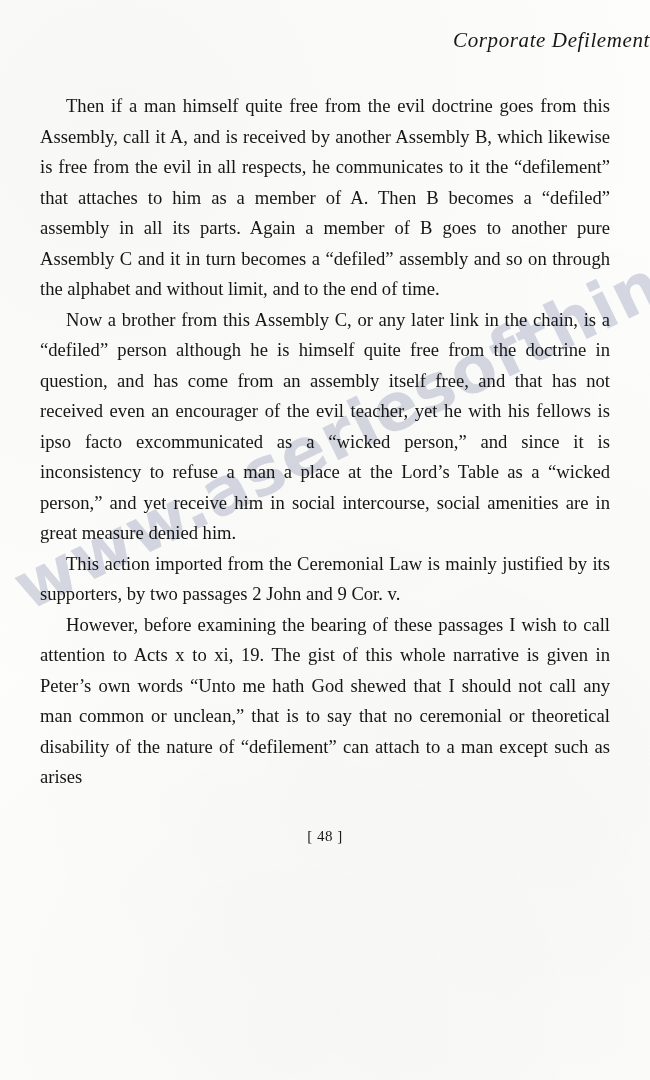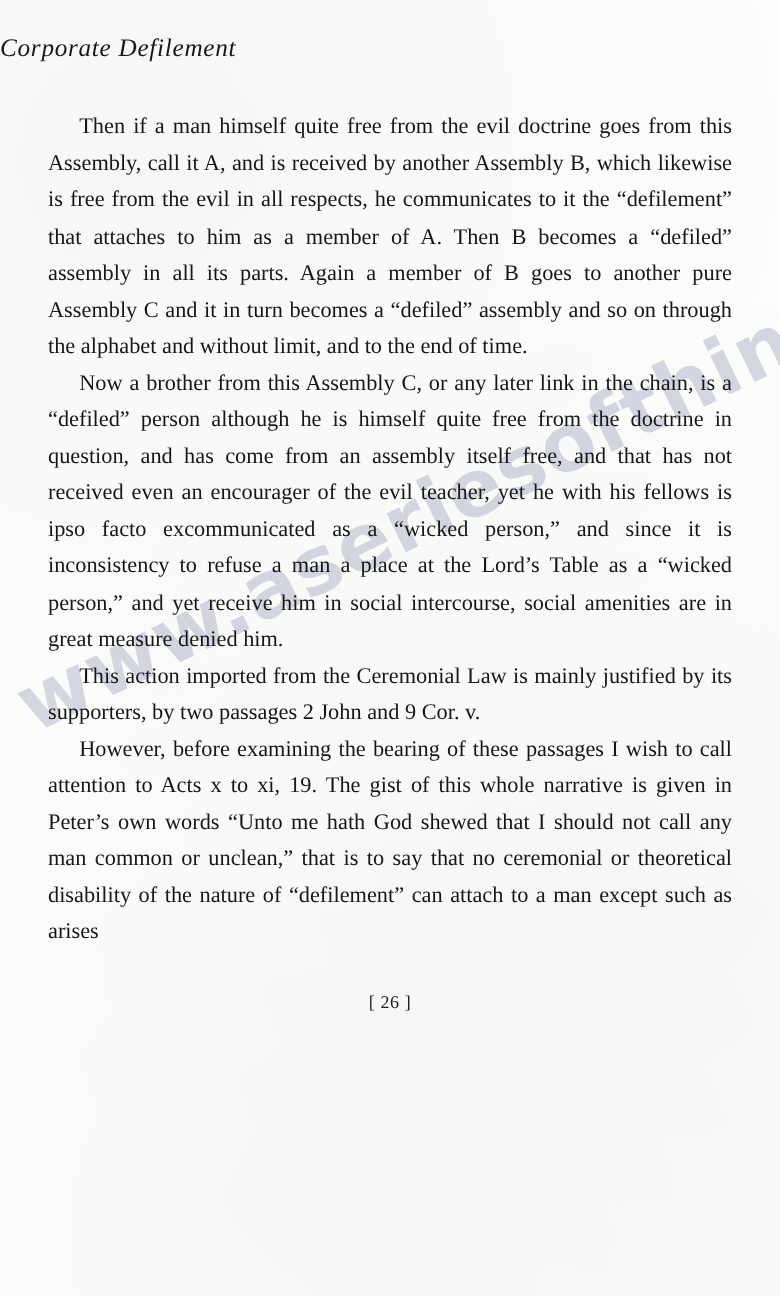--- a/index.html
+++ b/index.html
@@ -48,21 +48,21 @@
     white-space: nowrap;
     pointer-events: none;
     user-select: none;
   }
   .content {
     position: relative;
     z-index: 2;
     padding: 0;
   }
   .running-head {
-    text-align: left;
+    text-align: right;
     font-family: "Liberation Serif", serif;
     font-style: italic;
     font-size: 21px;
     letter-spacing: 0.6px;
     margin: 28px 0 0 0;
     color: #171717;
   }
   .body-text {
     margin: 38px 40px 4px 40px;
     font-size: 18.6px;
@@ -93,17 +93,17 @@
   <div class="content">
 
     <div class="running-head">Corporate Defilement</div>
 
     <div class="body-text">
       <p>Then if a man himself quite free from the evil doctrine goes from this Assembly, call it A, and is received by another Assembly B, which likewise is free from the evil in all respects, he communicates to it the “defilement” that attaches to him as a member of A. Then B becomes a “defiled” assembly in all its parts. Again a member of B goes to another pure Assembly C and it in turn becomes a “defiled” assembly and so on through the alphabet and without limit, and to the end of time.</p>
       <p>Now a brother from this Assembly C, or any later link in the chain, is a “defiled” person although he is himself quite free from the doctrine in question, and has come from an assembly itself free, and that has not received even an encourager of the evil teacher, yet he with his fellows is ipso facto excommunicated as a “wicked person,” and since it is inconsistency to refuse a man a place at the Lord’s Table as a “wicked person,” and yet receive him in social intercourse, social amenities are in great measure denied him.</p>
       <p>This action imported from the Ceremonial Law is mainly justified by its supporters, by two passages 2 John and 9 Cor. v.</p>
       <p>However, before examining the bearing of these passages I wish to call attention to Acts x to xi, 19. The gist of this whole narrative is given in Peter’s own words “Unto me hath God shewed that I should not call any man common or unclean,” that is to say that no ceremonial or theoretical disability of the nature of “defilement” can attach to a man except such as arises</p>
 
-      <div class="folio">[ 26 ]</div>
+      <div class="folio">[ 48 ]</div>
     </div>
 
   </div>
 </div>
 
 </body></html>

